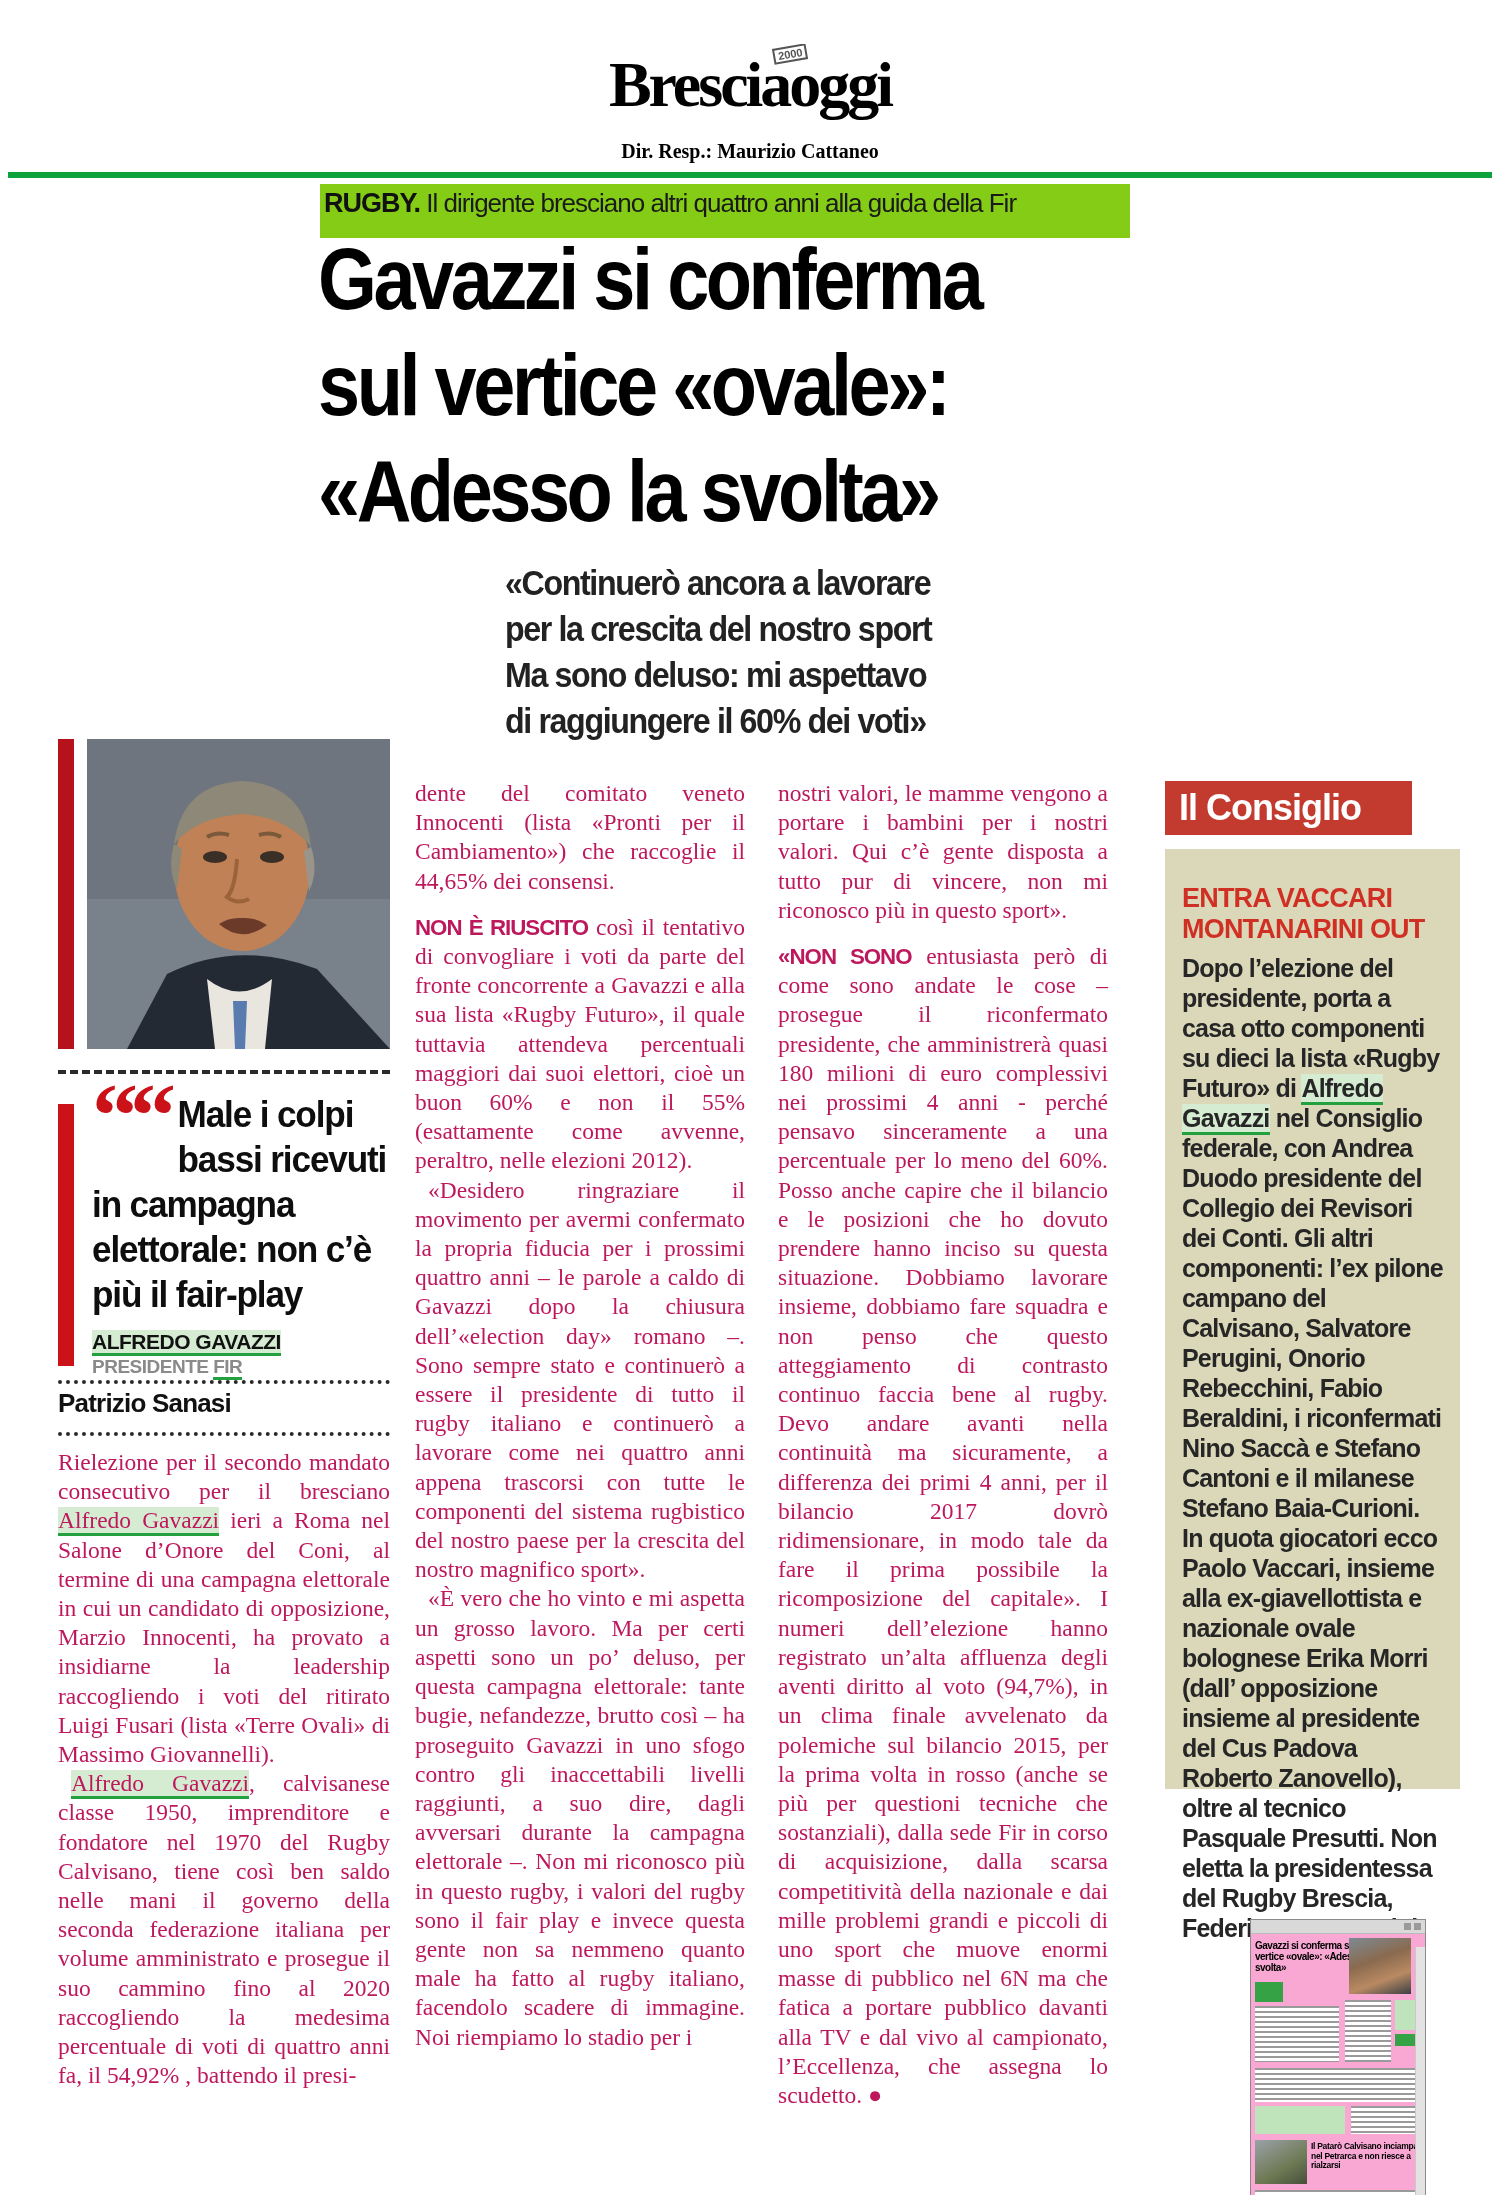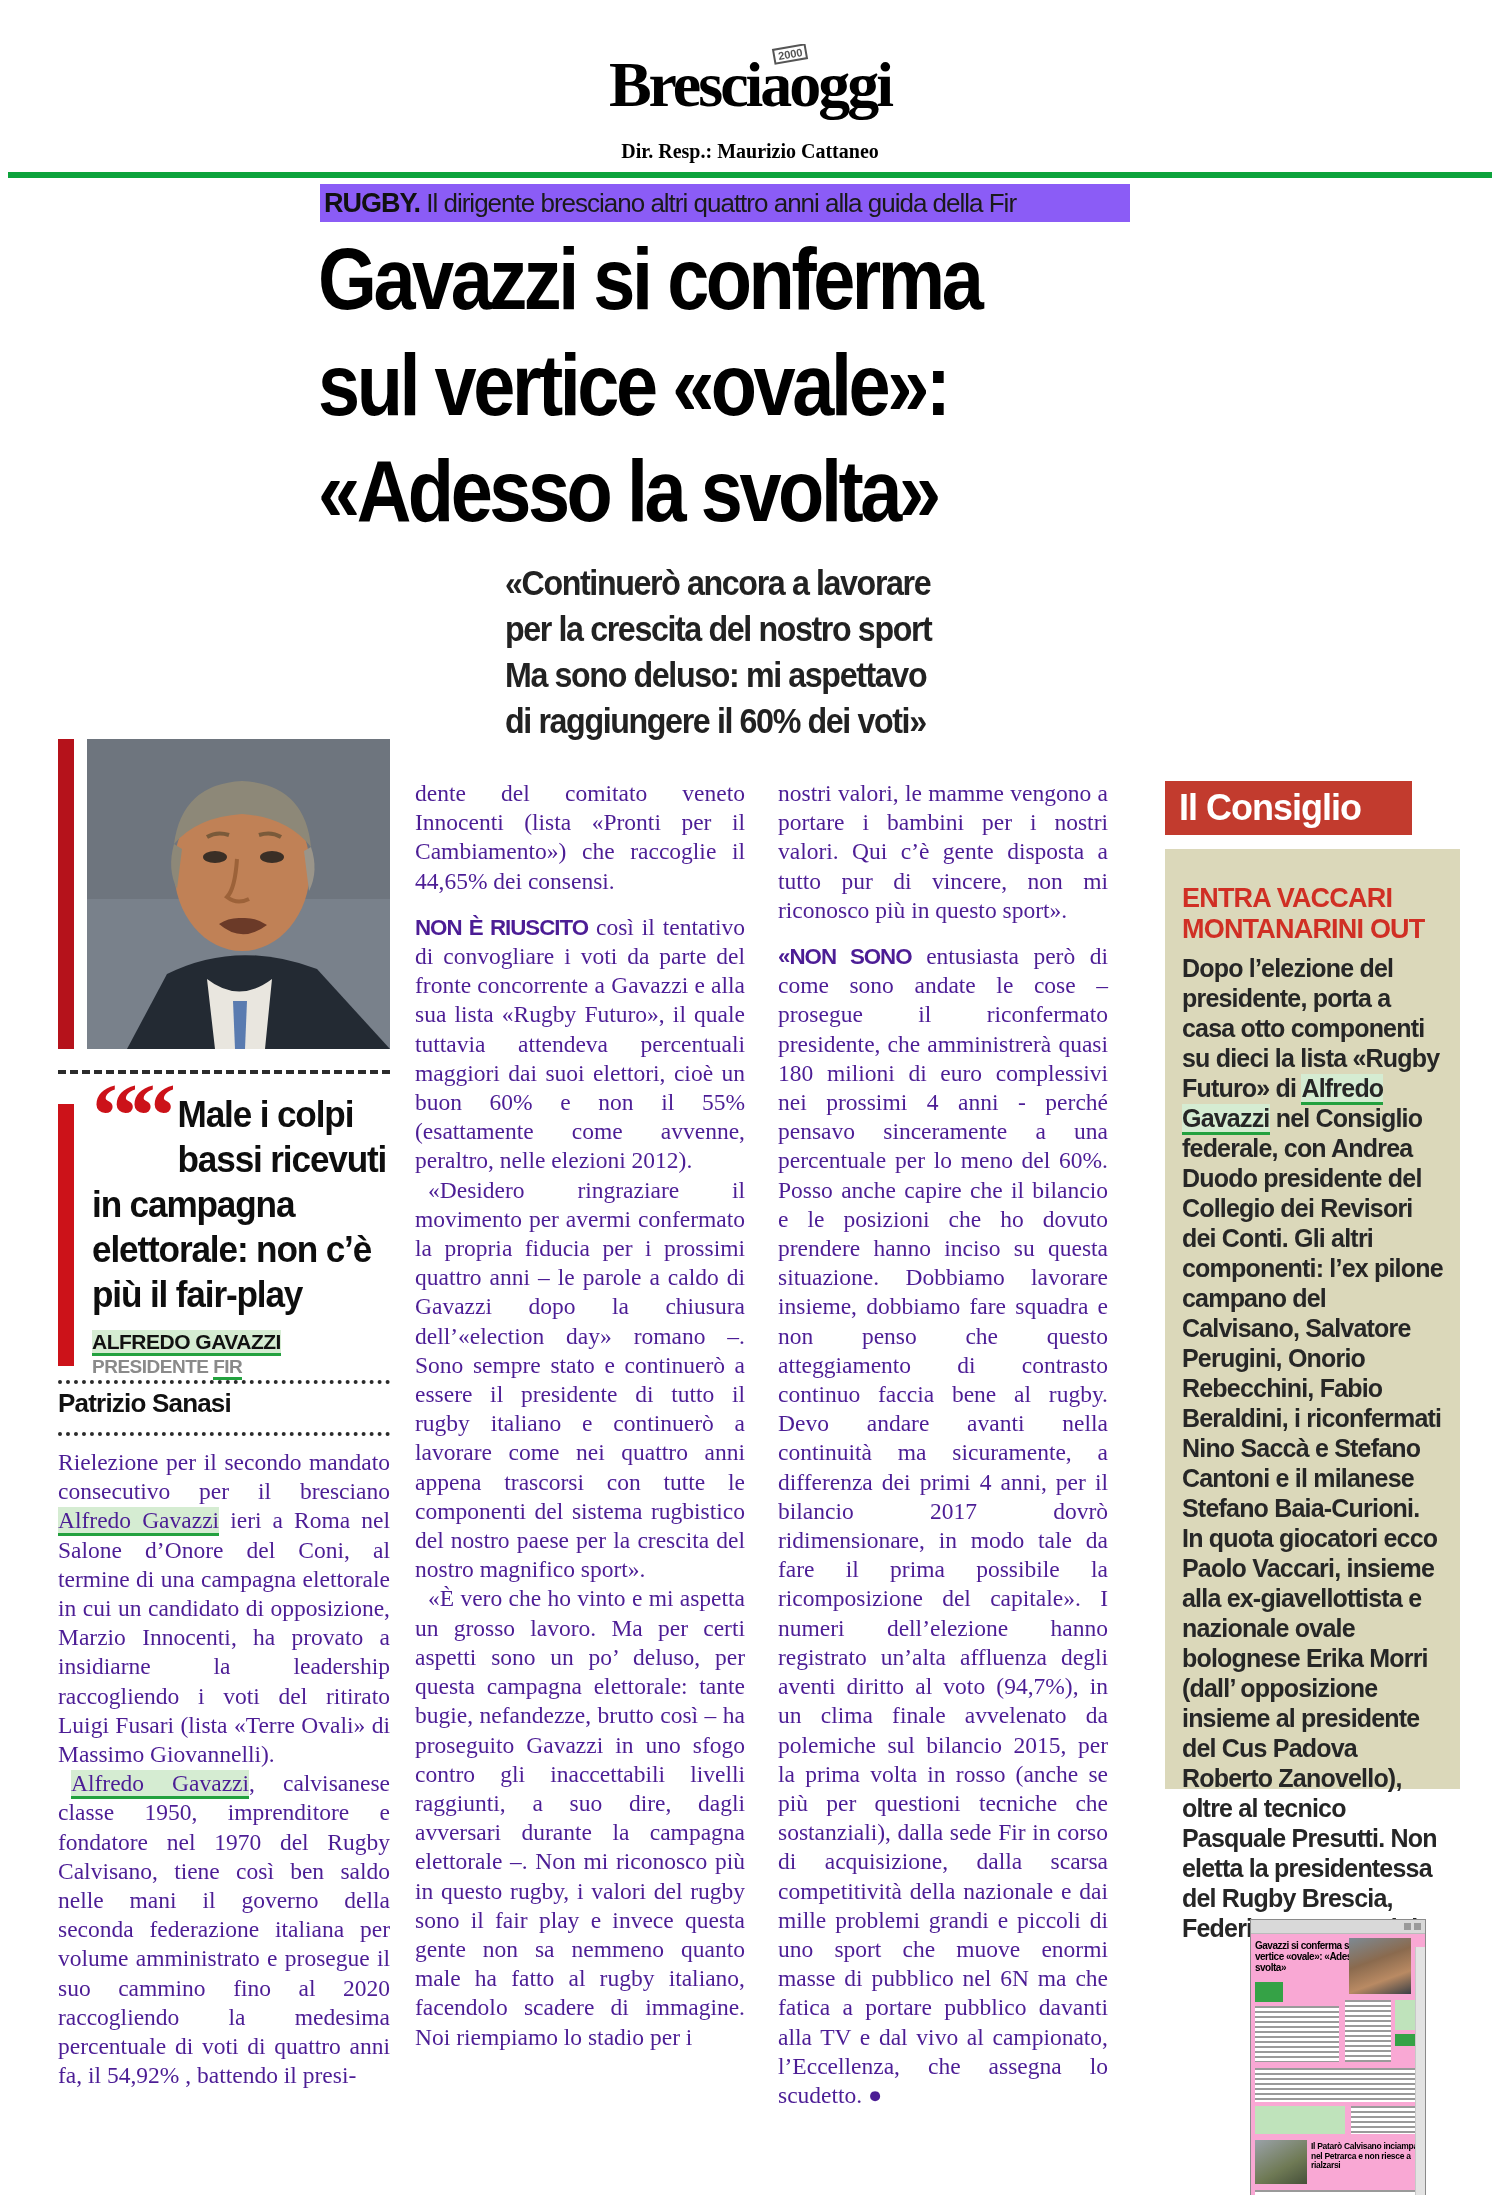--- a/index.html
+++ b/index.html
@@ -11,21 +11,21 @@
   .logo{display:inline-block;position:relative;font-family:"Liberation Serif",serif;
         font-weight:bold;font-size:64px;letter-spacing:-3px;color:#000;}
   .logo-badge{position:absolute;top:-2px;left:58%;transform:rotate(-10deg);
         border:2px solid #555;color:#555;font-size:11px;font-weight:bold;
         padding:0 3px;background:#fff;letter-spacing:0;font-family:"Liberation Sans",sans-serif;}
   .dir-line{position:absolute;left:0;top:96px;width:100%;text-align:center;
         font-family:"Liberation Serif",serif;font-weight:bold;font-size:20px;color:#000;}
   .green-rule{position:absolute;left:8px;top:128px;width:1484px;height:6px;background:#0da33c;}
 
   
-  .kicker{position:absolute;left:320px;top:140px;width:810px;height:38px;background:#8b5cf6;
+  .kicker{position:absolute;left:320px;top:140px;width:810px;height:54px;background:#84cc16;
         line-height:38px;white-space:nowrap;}
   .kicker .klabel{font-weight:800;font-size:27px;letter-spacing:-1px;padding-left:4px;}
   .kicker .ktext{font-size:26px;letter-spacing:-1px;color:#1a1a1a;}
   .headline{position:absolute;left:318px;top:182px;width:830px;}
   .headline .hline{font-size:88px;font-weight:bold;letter-spacing:-4px;line-height:106px;
         transform:scaleX(.86);transform-origin:left;white-space:nowrap;color:#000;}
   .subhead{position:absolute;left:505px;top:516px;width:620px;}
   .subhead .sline{font-size:35px;font-weight:bold;letter-spacing:-1.5px;line-height:46px;
         transform:scaleX(.92);transform-origin:left;white-space:nowrap;color:#222;}
 
@@ -40,21 +40,21 @@
   .qline{font-size:37px;font-weight:800;letter-spacing:-1.2px;line-height:45px;
         transform:scaleX(.95);transform-origin:left;white-space:nowrap;color:#0e0e0e;}
   .q-author{position:absolute;left:92px;top:1286px;font-size:21px;font-weight:800;letter-spacing:-0.5px;}
   .q-role{position:absolute;left:92px;top:1312px;font-size:19px;font-weight:700;color:#8a8a8a;letter-spacing:-0.5px;}
   .dotted-rule1{position:absolute;left:58px;top:1336px;width:332px;border-top:4px dotted #2b2b2b;}
   .byline{position:absolute;left:58px;top:1344px;font-size:26px;font-weight:800;letter-spacing:-0.8px;}
   .dotted-rule2{position:absolute;left:58px;top:1388px;width:332px;border-top:4px dotted #2b2b2b;}
 
   
   .bodycol{position:absolute;font-family:"Liberation Serif",serif;font-size:23.5px;
-        line-height:29.2px;color:#4c1d95;text-align:justify;}
+        line-height:29.2px;color:#be185d;text-align:justify;}
   .col1{left:58px;top:1404px;width:332px;}
   .col2{left:415px;top:735px;width:330px;}
   .col3{left:778px;top:735px;width:330px;}
   .bodycol p{margin:0;}
   .bodycol p.ind{text-indent:13px;}
   .bodycol p.gap{margin-top:17px;}
   .lead{font-family:"Liberation Sans",sans-serif;font-weight:700;letter-spacing:-1px;font-size:0.95em;}
   .hl{background:#d5ecd2;border-bottom:3px solid #23a13f;}
 
   

